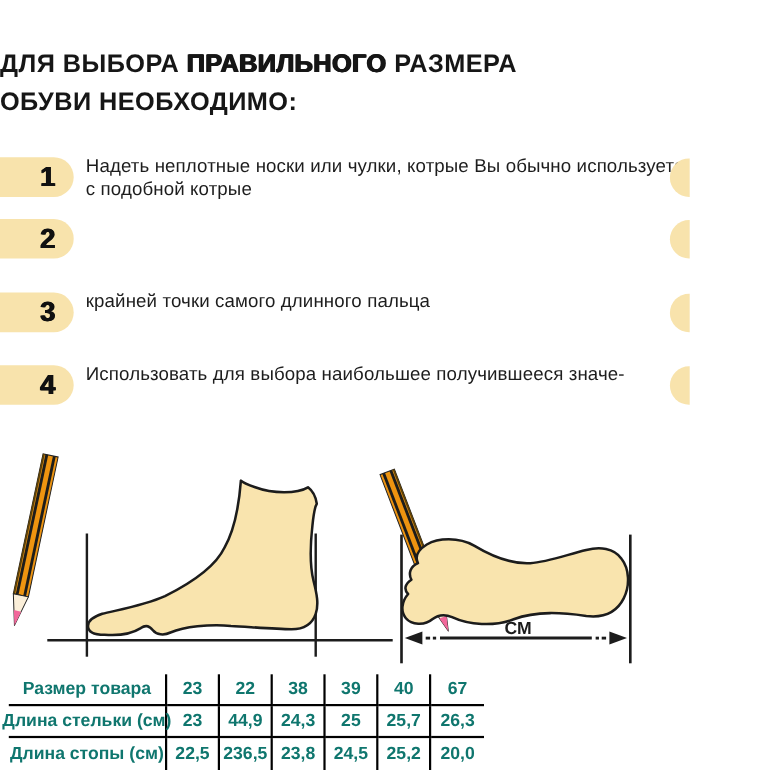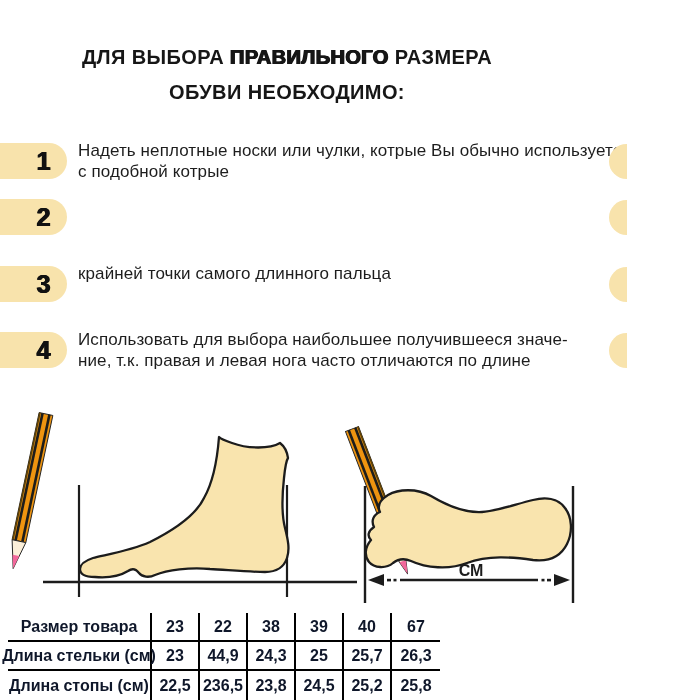--- a/index.html
+++ b/index.html
@@ -2,22 +2,22 @@
 <html><head>
 <meta charset="utf-8">
 <style>
   html,body{margin:0;padding:0;background:#fff;}
   .canvas{
     position:relative;width:700px;height:700px;background:#ffffff;overflow:hidden;
     font-family:"Liberation Sans", sans-serif;color:#1d1d1d;
   }
   
   .title{
-    position:absolute;left:0;top:40px;width:574px;text-align:center;
-    font-size:20px;line-height:35px;font-weight:700;letter-spacing:.4px;color:#161616;
+    position:absolute;left:0;top:40px;width:574px;
+    font-size:23px;line-height:35px;font-weight:700;letter-spacing:.4px;color:#161616;
   }
   .title .xb{
     font-weight:700;
     text-shadow:.7px 0 0 currentColor,-.7px 0 0 currentColor,0 .4px 0 currentColor;
   }
   
   .step{position:absolute;left:0;width:700px;height:0;}
   .badge{
     position:absolute;left:0;top:0;width:67px;height:36px;
     background:#F8E3AC;border-radius:0 18px 18px 0;
@@ -34,21 +34,21 @@
     font-size:17px;line-height:21px;color:#1d1d1d;white-space:nowrap;letter-spacing:.1px;
   }
   .s1{top:143px}.s2{top:199px}.s3{top:266px}.s4{top:332px}
   
   .sizes{
     position:absolute;left:8px;top:613px;
     display:grid;grid-template-columns:144px repeat(6,48px);grid-auto-rows:29px;
   }
   .c{
     display:flex;align-items:center;justify-content:center;
-    font-size:16px;font-weight:700;color:#0f172a;white-space:nowrap;
+    font-size:16px;font-weight:700;color:#0f766e;white-space:nowrap;
   }
   .br{border-right:2px solid #000;}
   .bb{border-bottom:2px solid #000;}
   svg{position:absolute;left:0;top:0;}
   svg text{font-family:"Liberation Sans",sans-serif;}
 </style>
 </head>
 <body>
 
 <div class="canvas">
@@ -79,21 +79,20 @@
     <div class="stept">
       <div>крайней точки самого длинного пальца</div>
     </div>
     <div class="halfpill"></div>
   </div>
 
   <div class="step s4">
     <div class="badge">4</div>
     <div class="stept">
       <div>Использовать для выбора наибольшее получившееся значе-</div>
-      <div>ние, т.к. правая и левая нога часто отличаются по длине</div>
     </div>
     <div class="halfpill"></div>
   </div>
 
   <svg width="700" height="700" viewBox="0 0 700 700" aria-hidden="true">
 
     <g>
       <path d="M43 582 H357" stroke="#1c1c1c" stroke-width="2.4"></path>
       <path d="M79 485 V597" stroke="#1c1c1c" stroke-width="2.2"></path>
       <path d="M287 485 V597" stroke="#1c1c1c" stroke-width="2.2"></path>
@@ -164,16 +163,16 @@
     <div class="c br bb">25</div>
     <div class="c br bb">25,7</div>
     <div class="c bb">26,3</div>
 
     <div class="c br">Длина стопы (см)</div>
     <div class="c br">22,5</div>
     <div class="c br">236,5</div>
     <div class="c br">23,8</div>
     <div class="c br">24,5</div>
     <div class="c br">25,2</div>
-    <div class="c">25,8</div>
+    <div class="c">20,0</div>
   </div>
 
 </div>
 
 </body></html>

